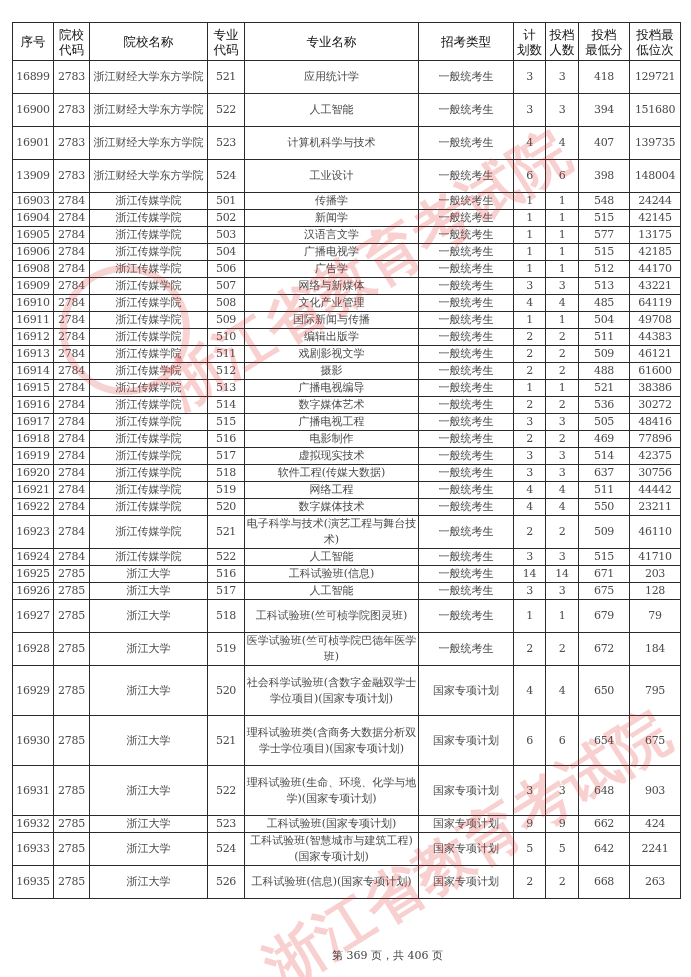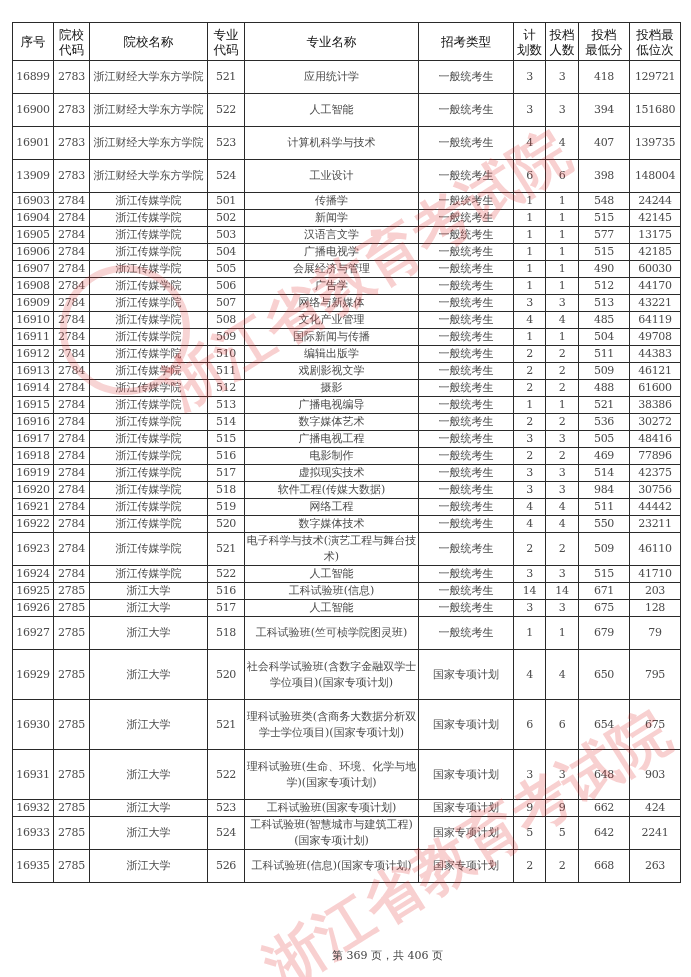--- a/index.html
+++ b/index.html
@@ -150,32 +150,20 @@
           <td class="wrap">浙江传媒学院</td>
           <td class="num">504</td>
           <td class="wrap">广播电视学</td>
           <td>一般统考生</td>
           <td class="num">1</td>
           <td class="num">1</td>
           <td class="num">515</td>
           <td class="num">42185</td>
         </tr>
         <tr class="h1">
-          <td class="num">16907</td>
-          <td class="num">2784</td>
-          <td class="wrap">浙江传媒学院</td>
-          <td class="num">505</td>
-          <td class="wrap">会展经济与管理</td>
-          <td>一般统考生</td>
-          <td class="num">1</td>
-          <td class="num">1</td>
-          <td class="num">490</td>
-          <td class="num">60030</td>
-        </tr>
-        <tr class="h1">
           <td class="num">16908</td>
           <td class="num">2784</td>
           <td class="wrap">浙江传媒学院</td>
           <td class="num">506</td>
           <td class="wrap">广告学</td>
           <td>一般统考生</td>
           <td class="num">1</td>
           <td class="num">1</td>
           <td class="num">512</td>
           <td class="num">44170</td>
@@ -314,21 +302,21 @@
         </tr>
         <tr class="h1">
           <td class="num">16920</td>
           <td class="num">2784</td>
           <td class="wrap">浙江传媒学院</td>
           <td class="num">518</td>
           <td class="wrap">软件工程(传媒大数据)</td>
           <td>一般统考生</td>
           <td class="num">3</td>
           <td class="num">3</td>
-          <td class="num">984</td>
+          <td class="num">637</td>
           <td class="num">30756</td>
         </tr>
         <tr class="h1">
           <td class="num">16921</td>
           <td class="num">2784</td>
           <td class="wrap">浙江传媒学院</td>
           <td class="num">519</td>
           <td class="wrap">网络工程</td>
           <td>一般统考生</td>
           <td class="num">4</td>
@@ -400,20 +388,32 @@
           <td class="num">16927</td>
           <td class="num">2785</td>
           <td class="wrap">浙江大学</td>
           <td class="num">518</td>
           <td class="wrap">工科试验班(竺可桢学院图灵班)</td>
           <td>一般统考生</td>
           <td class="num">1</td>
           <td class="num">1</td>
           <td class="num">679</td>
           <td class="num">79</td>
+        </tr>
+        <tr class="h2">
+          <td class="num">16928</td>
+          <td class="num">2785</td>
+          <td class="wrap">浙江大学</td>
+          <td class="num">519</td>
+          <td class="wrap">医学试验班(竺可桢学院巴德年医学班)</td>
+          <td>一般统考生</td>
+          <td class="num">2</td>
+          <td class="num">2</td>
+          <td class="num">672</td>
+          <td class="num">184</td>
         </tr>
         <tr class="h3">
           <td class="num">16929</td>
           <td class="num">2785</td>
           <td class="wrap">浙江大学</td>
           <td class="num">520</td>
           <td class="wrap">社会科学试验班(含数字金融双学士学位项目)(国家专项计划)</td>
           <td>国家专项计划</td>
           <td class="num">4</td>
           <td class="num">4</td>

